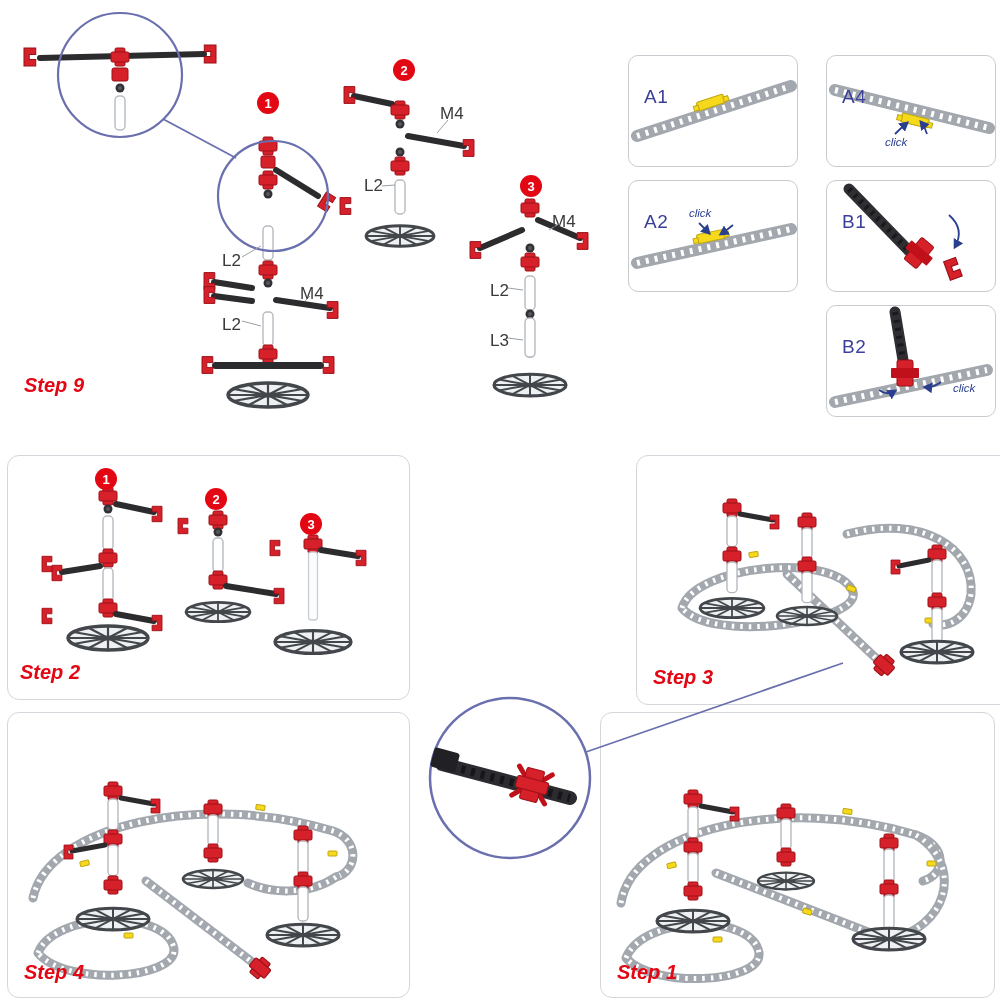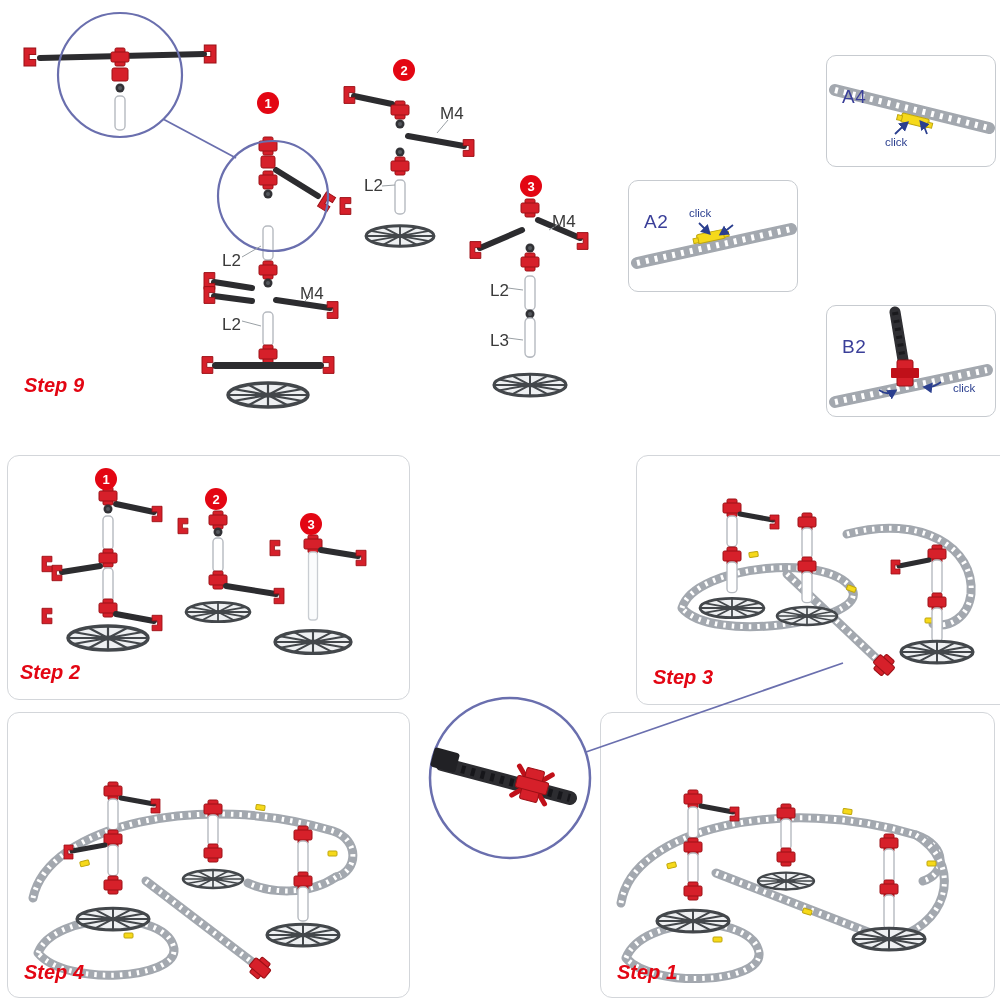--- a/index.html
+++ b/index.html
@@ -5,21 +5,21 @@
   *{margin:0;padding:0;box-sizing:border-box}
   html,body{width:1000px;height:1000px;background:#fff}
   body{font-family:"Liberation Sans",sans-serif;position:relative;overflow:hidden}
   .canvas{position:absolute;left:0;top:0;width:1000px;height:1000px;background:#fff}
   .panel{position:absolute;background:#fff;border:1.5px solid #d3d6da;border-radius:12px}
   .dbox{position:absolute;width:170px;height:112px;border:1.5px solid #c7cbd0;border-radius:10px;background:#fff;overflow:hidden}
   .dlabel{position:absolute;left:15px;top:30px;font-size:19px;color:#3a3f99;letter-spacing:.5px;z-index:4}
   .steplabel{position:absolute;color:#e30613;font-weight:bold;font-style:italic;font-size:20px;z-index:4}
   .badge{position:absolute;width:22px;height:22px;border-radius:50%;background:#e30613;color:#fff;font-size:13px;font-weight:bold;display:flex;align-items:center;justify-content:center;z-index:5}
   .plabel{position:absolute;font-size:17px;color:#3a3a3a;z-index:4}
-  .click{position:absolute;font-size:11.5px;color:#2b3f8f;z-index:4}
+  .click{position:absolute;font-size:11.5px;font-style:italic;color:#2b3f8f;z-index:4}
   svg{display:block}
   .art{position:absolute;left:0;top:0}
   .rail{stroke:#a3a8af;stroke-width:9;fill:none;stroke-linecap:round}
   .ties{stroke:#ffffff;stroke-width:5;fill:none;stroke-dasharray:2.5 6}
   .rail2{stroke:#a3a8af;stroke-width:12;fill:none;stroke-linecap:round}
   .ties2{stroke:#ffffff;stroke-width:6;fill:none;stroke-dasharray:3 6}
   .brail{stroke:#2f2f33;stroke-width:11;fill:none;stroke-linecap:round}
   .bties{stroke:#1a1a1d;stroke-width:6;fill:none;stroke-dasharray:3 5}
   .rod{stroke:#2c2c2f;stroke-width:6;stroke-linecap:round}
   .rodthin{stroke:#2c2c2f;stroke-width:5;stroke-linecap:round}
@@ -151,20 +151,32 @@
     <span class="plabel" style="left:222px;top:251px">L2</span>
     <span class="plabel" style="left:300px;top:284px">M4</span>
     <span class="plabel" style="left:222px;top:315px">L2</span>
     <span class="plabel" style="left:552px;top:212px">M4</span>
     <span class="plabel" style="left:490px;top:281px">L2</span>
     <span class="plabel" style="left:490px;top:331px">L3</span>
 
     <span class="steplabel" style="left:24px;top:374px">Step 9</span>
   </section>
 
+  <div class="dbox" style="left:628px;top:55px">
+    <svg class="art" width="170" height="112" viewBox="0 0 170 112">
+      <line class="rail2" x1="8" y1="80" x2="162" y2="30"></line>
+      <line class="ties2" x1="8" y1="80" x2="162" y2="30"></line>
+      <g transform="translate(82,47) rotate(-18)">
+        <rect class="yel" x="-14" y="-5" width="28" height="9" rx="2"></rect>
+        <rect class="yel" x="-18" y="-2" width="5" height="5"></rect>
+        <rect class="yel" x="13" y="-2" width="5" height="5"></rect>
+      </g>
+    </svg>
+    <span class="dlabel">A1</span>
+  </div>
 
   <div class="dbox" style="left:628px;top:180px">
     <svg class="art" width="170" height="112" viewBox="0 0 170 112">
       <line class="rail2" x1="8" y1="82" x2="162" y2="48"></line>
       <line class="ties2" x1="8" y1="82" x2="162" y2="48"></line>
       <g transform="translate(82,56) rotate(-12)">
         <rect class="yel" x="-14" y="-5" width="28" height="9" rx="2"></rect>
         <rect class="yel" x="-18" y="-2" width="5" height="5"></rect>
         <rect class="yel" x="13" y="-2" width="5" height="5"></rect>
       </g>
@@ -185,20 +197,33 @@
         <rect class="yel" x="-18" y="-1" width="5" height="5"></rect>
         <rect class="yel" x="13" y="-1" width="5" height="5"></rect>
       </g>
       <path class="barrow" d="M68,78 Q74,72 80,67"></path>
       <path class="barrow" d="M100,78 Q98,71 94,66"></path>
     </svg>
     <span class="click" style="left:58px;top:80px">click</span>
     <span class="dlabel">A4</span>
   </div>
 
+  <div class="dbox" style="left:826px;top:180px">
+    <svg class="art" width="170" height="112" viewBox="0 0 170 112">
+      <line class="brail" x1="22" y1="8" x2="86" y2="74"></line>
+      <line class="bties" x1="22" y1="8" x2="86" y2="74"></line>
+      <g transform="translate(92,72) rotate(40)">
+        <rect x="-8" y="-14" width="16" height="28" rx="2" fill="#d6202a" stroke="#9c1016"></rect>
+        <rect x="-14" y="-5" width="28" height="10" rx="1" fill="#c01019"></rect>
+      </g>
+      <use href="#clip" transform="translate(120,90) rotate(-20) scale(1.4)"></use>
+      <path class="barrow" d="M122,34 Q138,48 128,66"></path>
+    </svg>
+    <span class="dlabel">B1</span>
+  </div>
 
   <div class="dbox" style="left:826px;top:305px">
     <svg class="art" width="170" height="112" viewBox="0 0 170 112">
       <line class="brail" x1="68" y1="6" x2="76" y2="54"></line>
       <line class="bties" x1="68" y1="6" x2="76" y2="54"></line>
       <line class="rail2" x1="8" y1="96" x2="160" y2="64"></line>
       <line class="ties2" x1="8" y1="96" x2="160" y2="64"></line>
       <g transform="translate(78,66)">
         <rect x="-8" y="-12" width="16" height="26" rx="2" fill="#d6202a" stroke="#9c1016"></rect>
         <rect x="-14" y="-4" width="28" height="10" rx="1" fill="#c01019"></rect>

